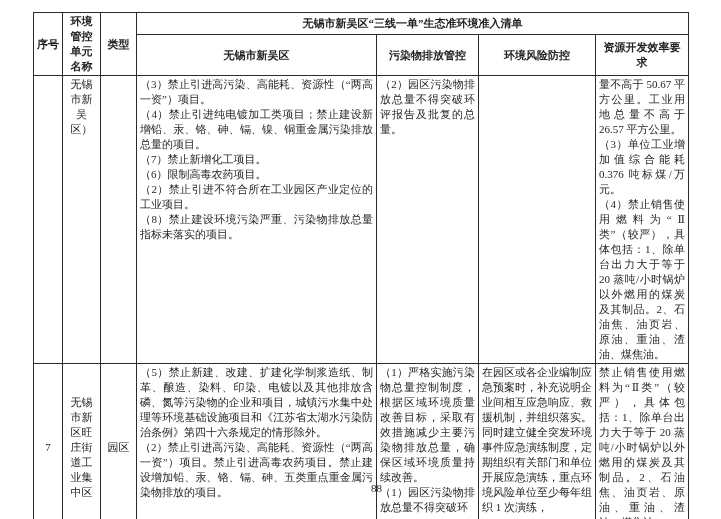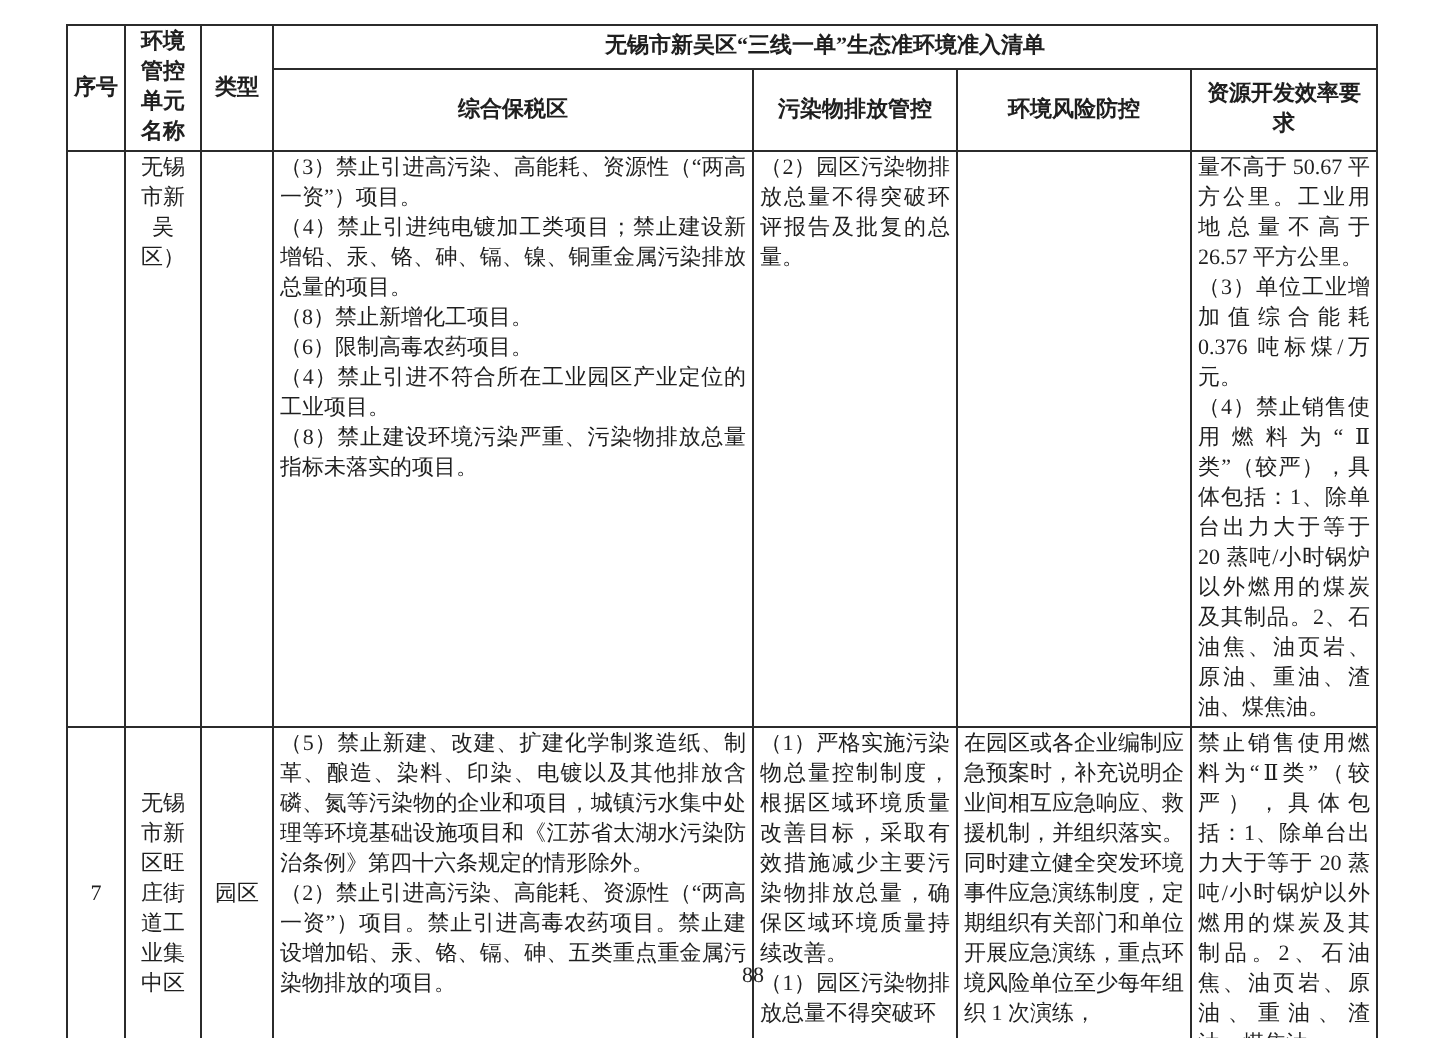--- a/index.html
+++ b/index.html
@@ -92,37 +92,37 @@
       <col style="width:93px">
     </colgroup>
     <thead>
       <tr class="header-title-row">
         <th rowspan="2">序号</th>
         <th rowspan="2">环境管控单元名称</th>
         <th rowspan="2">类型</th>
         <th colspan="4">无锡市新吴区“三线一单”生态准环境准入清单</th>
       </tr>
       <tr class="header-sub-row">
-        <th>综合保税区</th>
+        <th>无锡市新吴区</th>
         <th>污染物排放管控</th>
         <th>环境风险防控</th>
         <th>资源开发效率要求</th>
       </tr>
     </thead>
     <tbody>
       <tr class="body-row-1">
         <td class="cell-center"></td>
         <td class="cell-top-center">无锡市新吴区）</td>
         <td class="cell-center"></td>
         <td class="cell-text">
           <p>（3）禁止引进高污染、高能耗、资源性（“两高一资”）项目。</p>
           <p>（4）禁止引进纯电镀加工类项目；禁止建设新增铅、汞、铬、砷、镉、镍、铜重金属污染排放总量的项目。</p>
-          <p>（8）禁止新增化工项目。</p>
+          <p>（7）禁止新增化工项目。</p>
           <p>（6）限制高毒农药项目。</p>
-          <p>（4）禁止引进不符合所在工业园区产业定位的工业项目。</p>
+          <p>（2）禁止引进不符合所在工业园区产业定位的工业项目。</p>
           <p>（8）禁止建设环境污染严重、污染物排放总量指标未落实的项目。</p>
         </td>
         <td class="cell-text">
           <p>（2）园区污染物排放总量不得突破环评报告及批复的总量。</p>
         </td>
         <td class="cell-text"></td>
         <td class="cell-text">
           <p>量不高于 50.67 平方公里。工业用地总量不高于 26.57 平方公里。</p>
           <p>（3）单位工业增加值综合能耗 0.376 吨标煤/万元。</p>
           <p>（4）禁止销售使用燃料为“Ⅱ类”（较严），具体包括：1、除单台出力大于等于 20 蒸吨/小时锅炉以外燃用的煤炭及其制品。2、石油焦、油页岩、原油、重油、渣油、煤焦油。</p>

